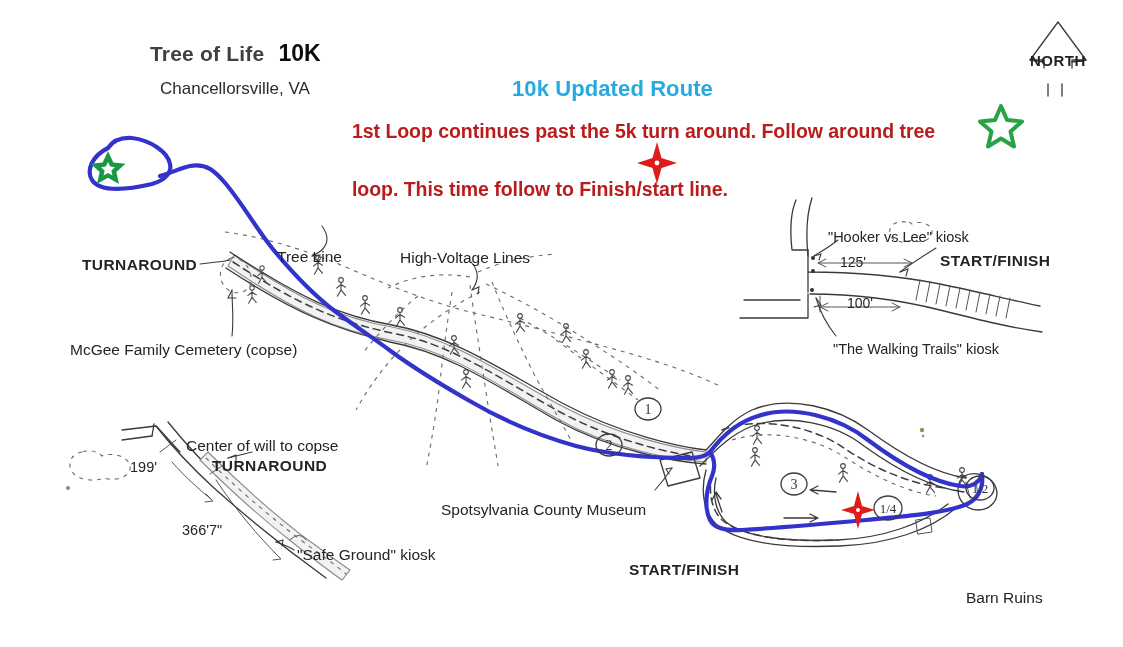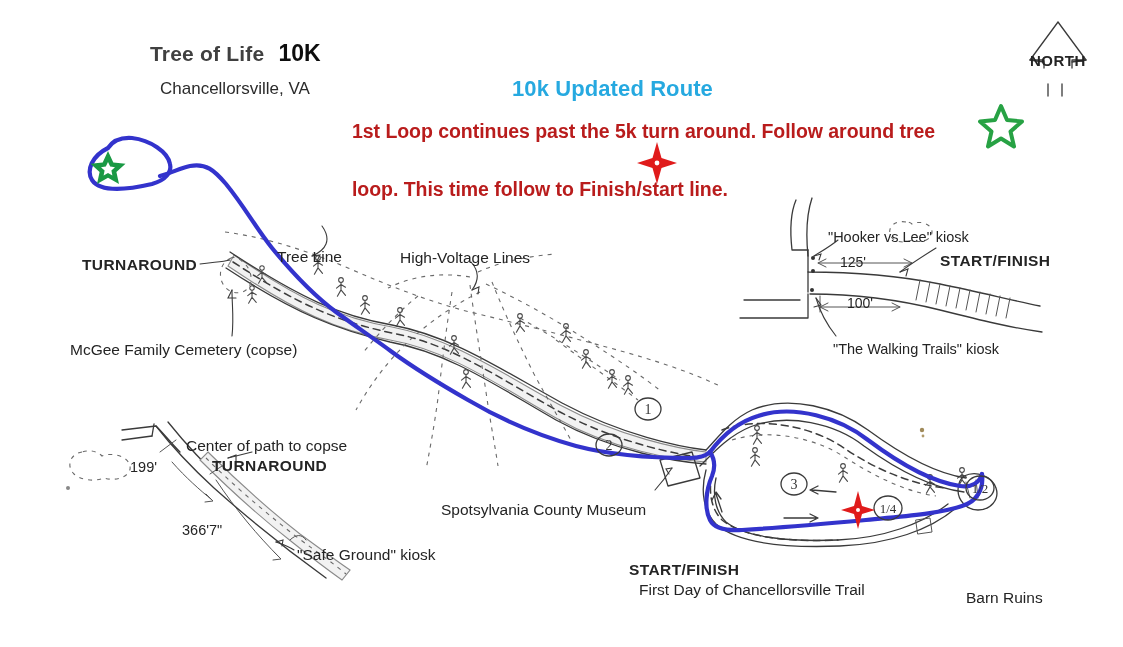--- a/index.html
+++ b/index.html
@@ -430,28 +430,27 @@
   <div class="abs cyan-body" id="note-line3">loop. This time follow to Finish/start line.</div>
 
   <div class="abs map-label" id="lbl-north">NORTH</div>
 
   <div class="abs map-label" id="lbl-treeline">Tree Line</div>
   <div class="abs map-label bold" id="lbl-turnaround-1">TURNAROUND</div>
   <div class="abs map-label" id="lbl-mcgee">McGee Family Cemetery (copse)</div>
   <div class="abs map-label" id="lbl-hv">High-Voltage Lines</div>
   <div class="abs map-label" id="lbl-museum">Spotsylvania County Museum</div>
   <div class="abs map-label bold" id="lbl-startfin-b">START/FINISH</div>
-  <div class="abs map-label" id="lbl-firstday">First Day of Chancellorsville Trail</div>
   <div class="abs map-label" id="lbl-barnruins">Barn Ruins</div>
 
   <div class="abs map-label small" id="lbl-hooker">"Hooker vs Lee" kiosk</div>
   <div class="abs map-label bold" id="lbl-startfin-tr">START/FINISH</div>
   <div class="abs map-label" id="lbl-125">125'</div>
   <div class="abs map-label" id="lbl-100">100'</div>
   <div class="abs map-label small" id="lbl-walkingtrails">"The Walking Trails" kiosk</div>
 
-  <div class="abs map-label" id="lbl-center-copse">Center of path to copse</div>
+  <div class="abs map-label" id="lbl-center-copse">Center of will to copse</div>
   <div class="abs map-label bold" id="lbl-turnaround-2">TURNAROUND</div>
   <div class="abs map-label" id="lbl-199">199'</div>
   <div class="abs map-label" id="lbl-3667">366'7"</div>
   <div class="abs map-label" id="lbl-safeground">"Safe Ground" kiosk</div>
 
 </div>
 
 </body></html>

